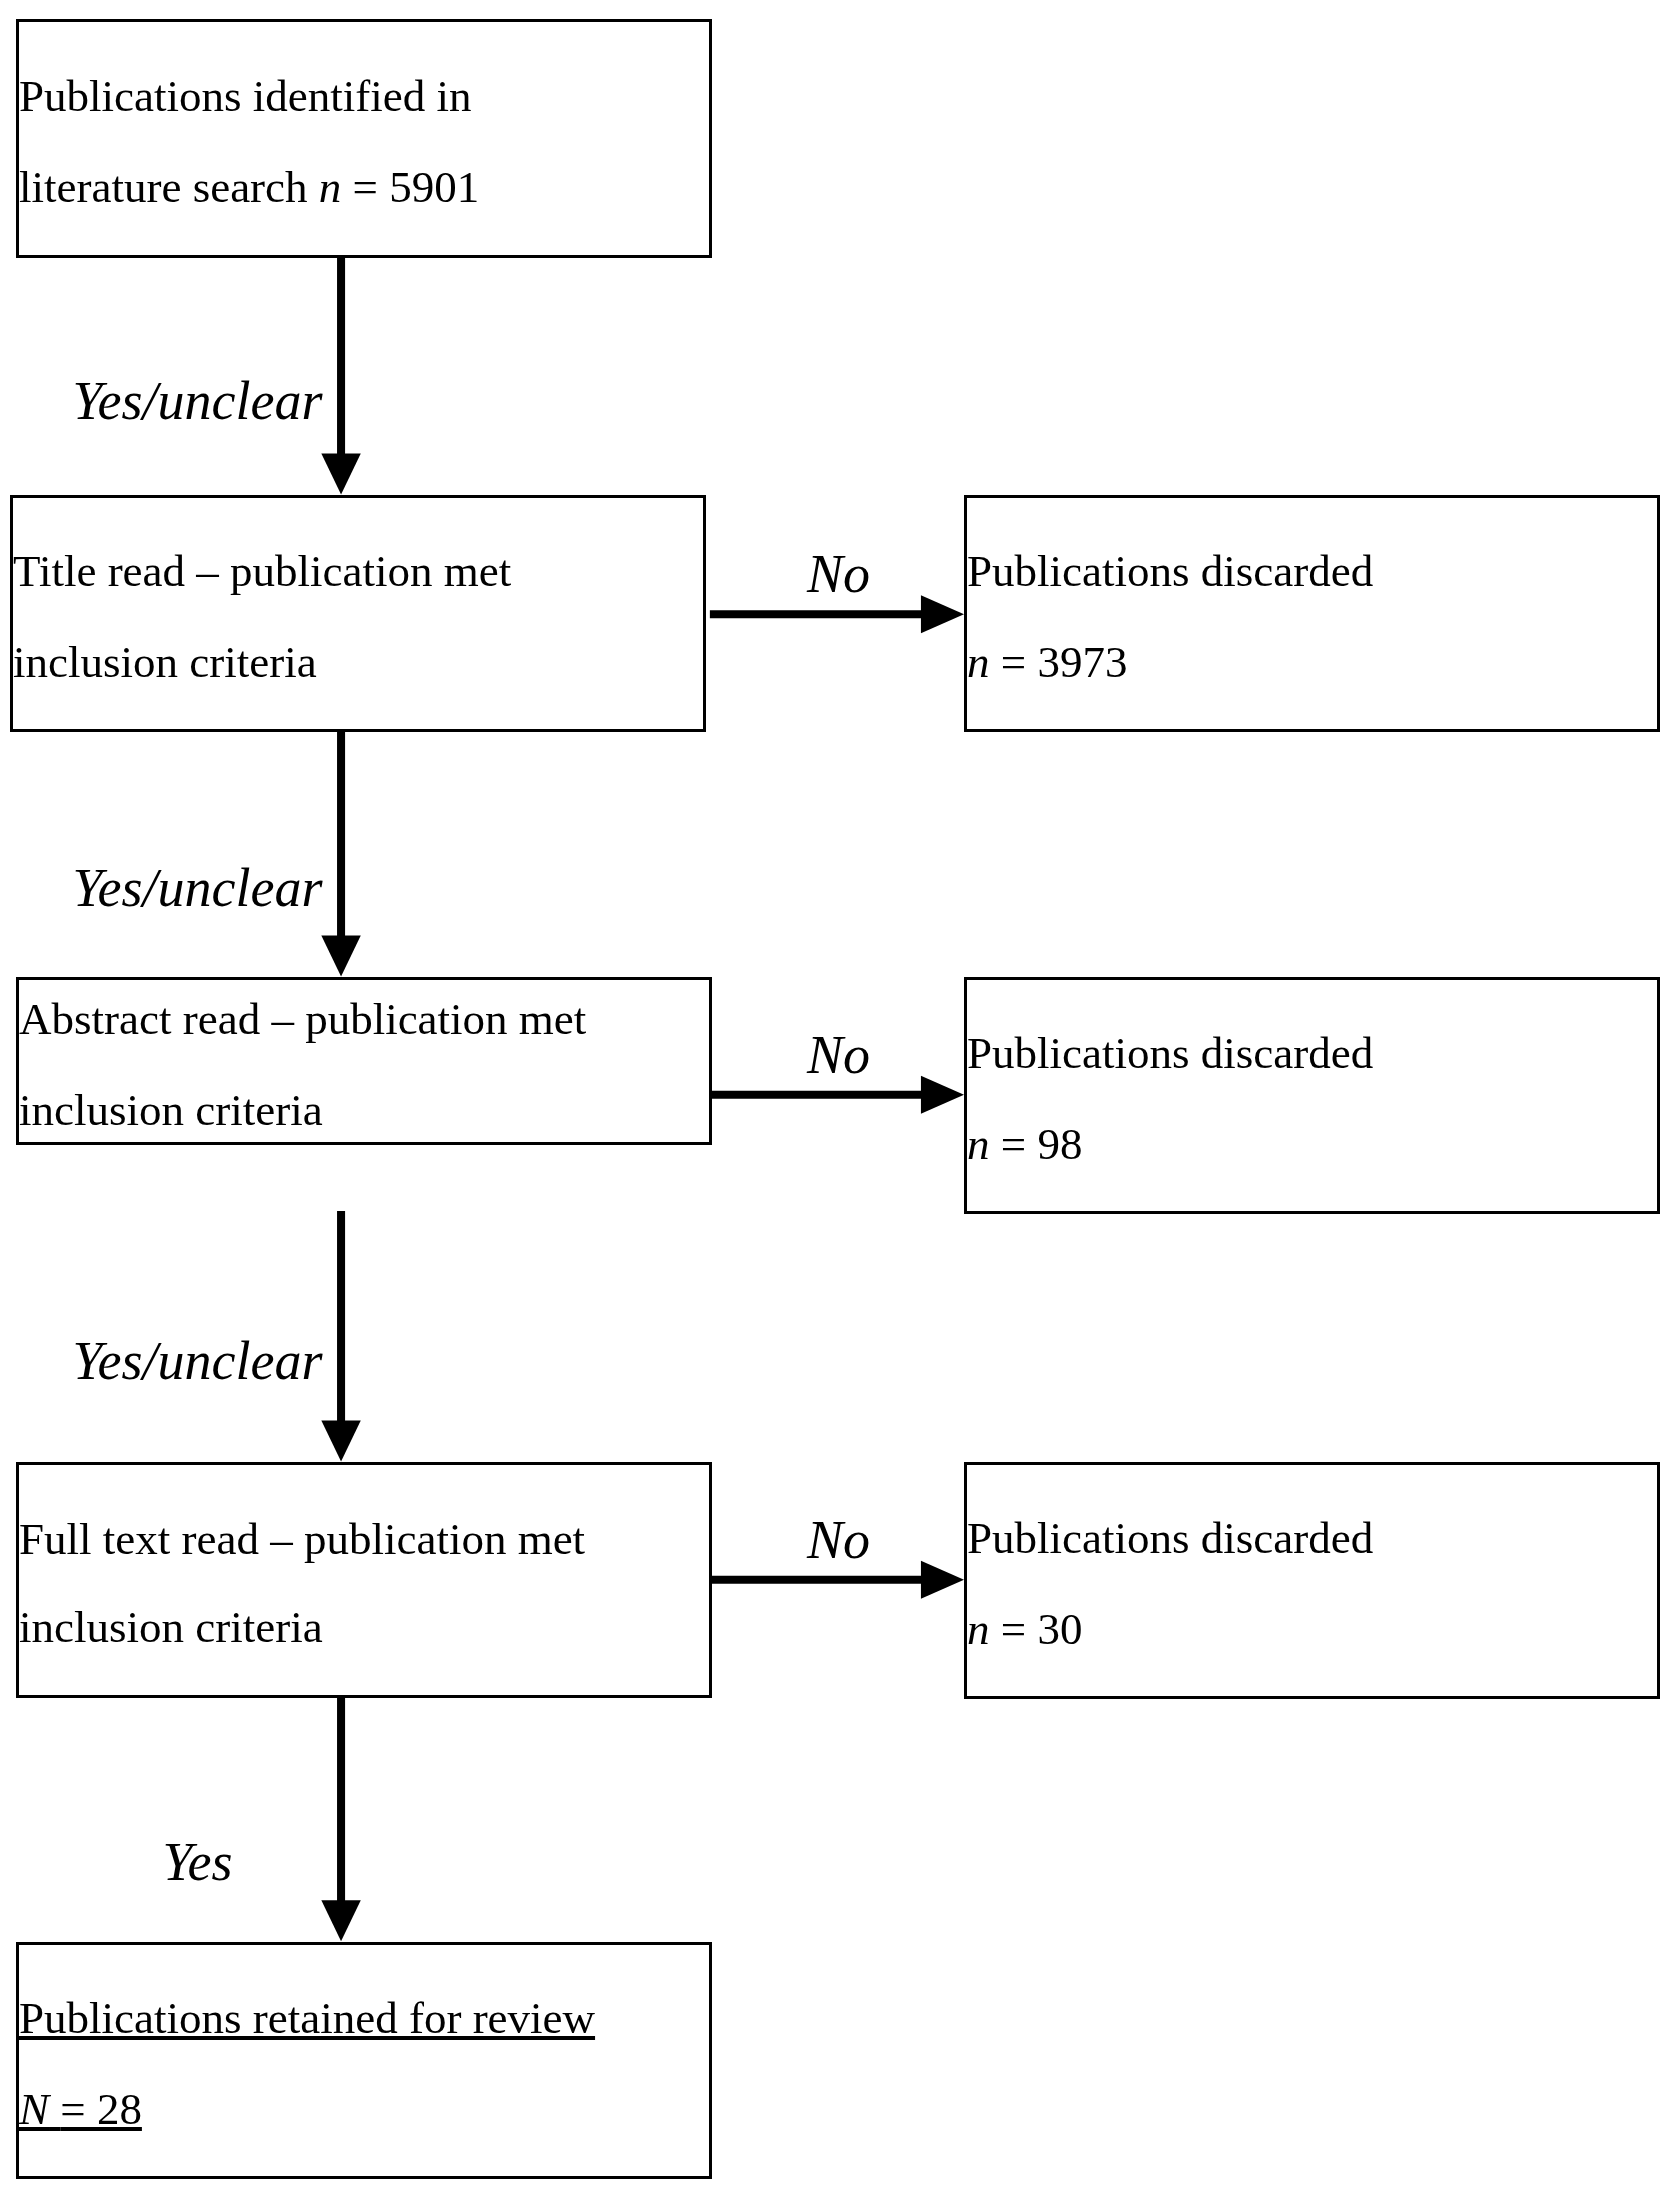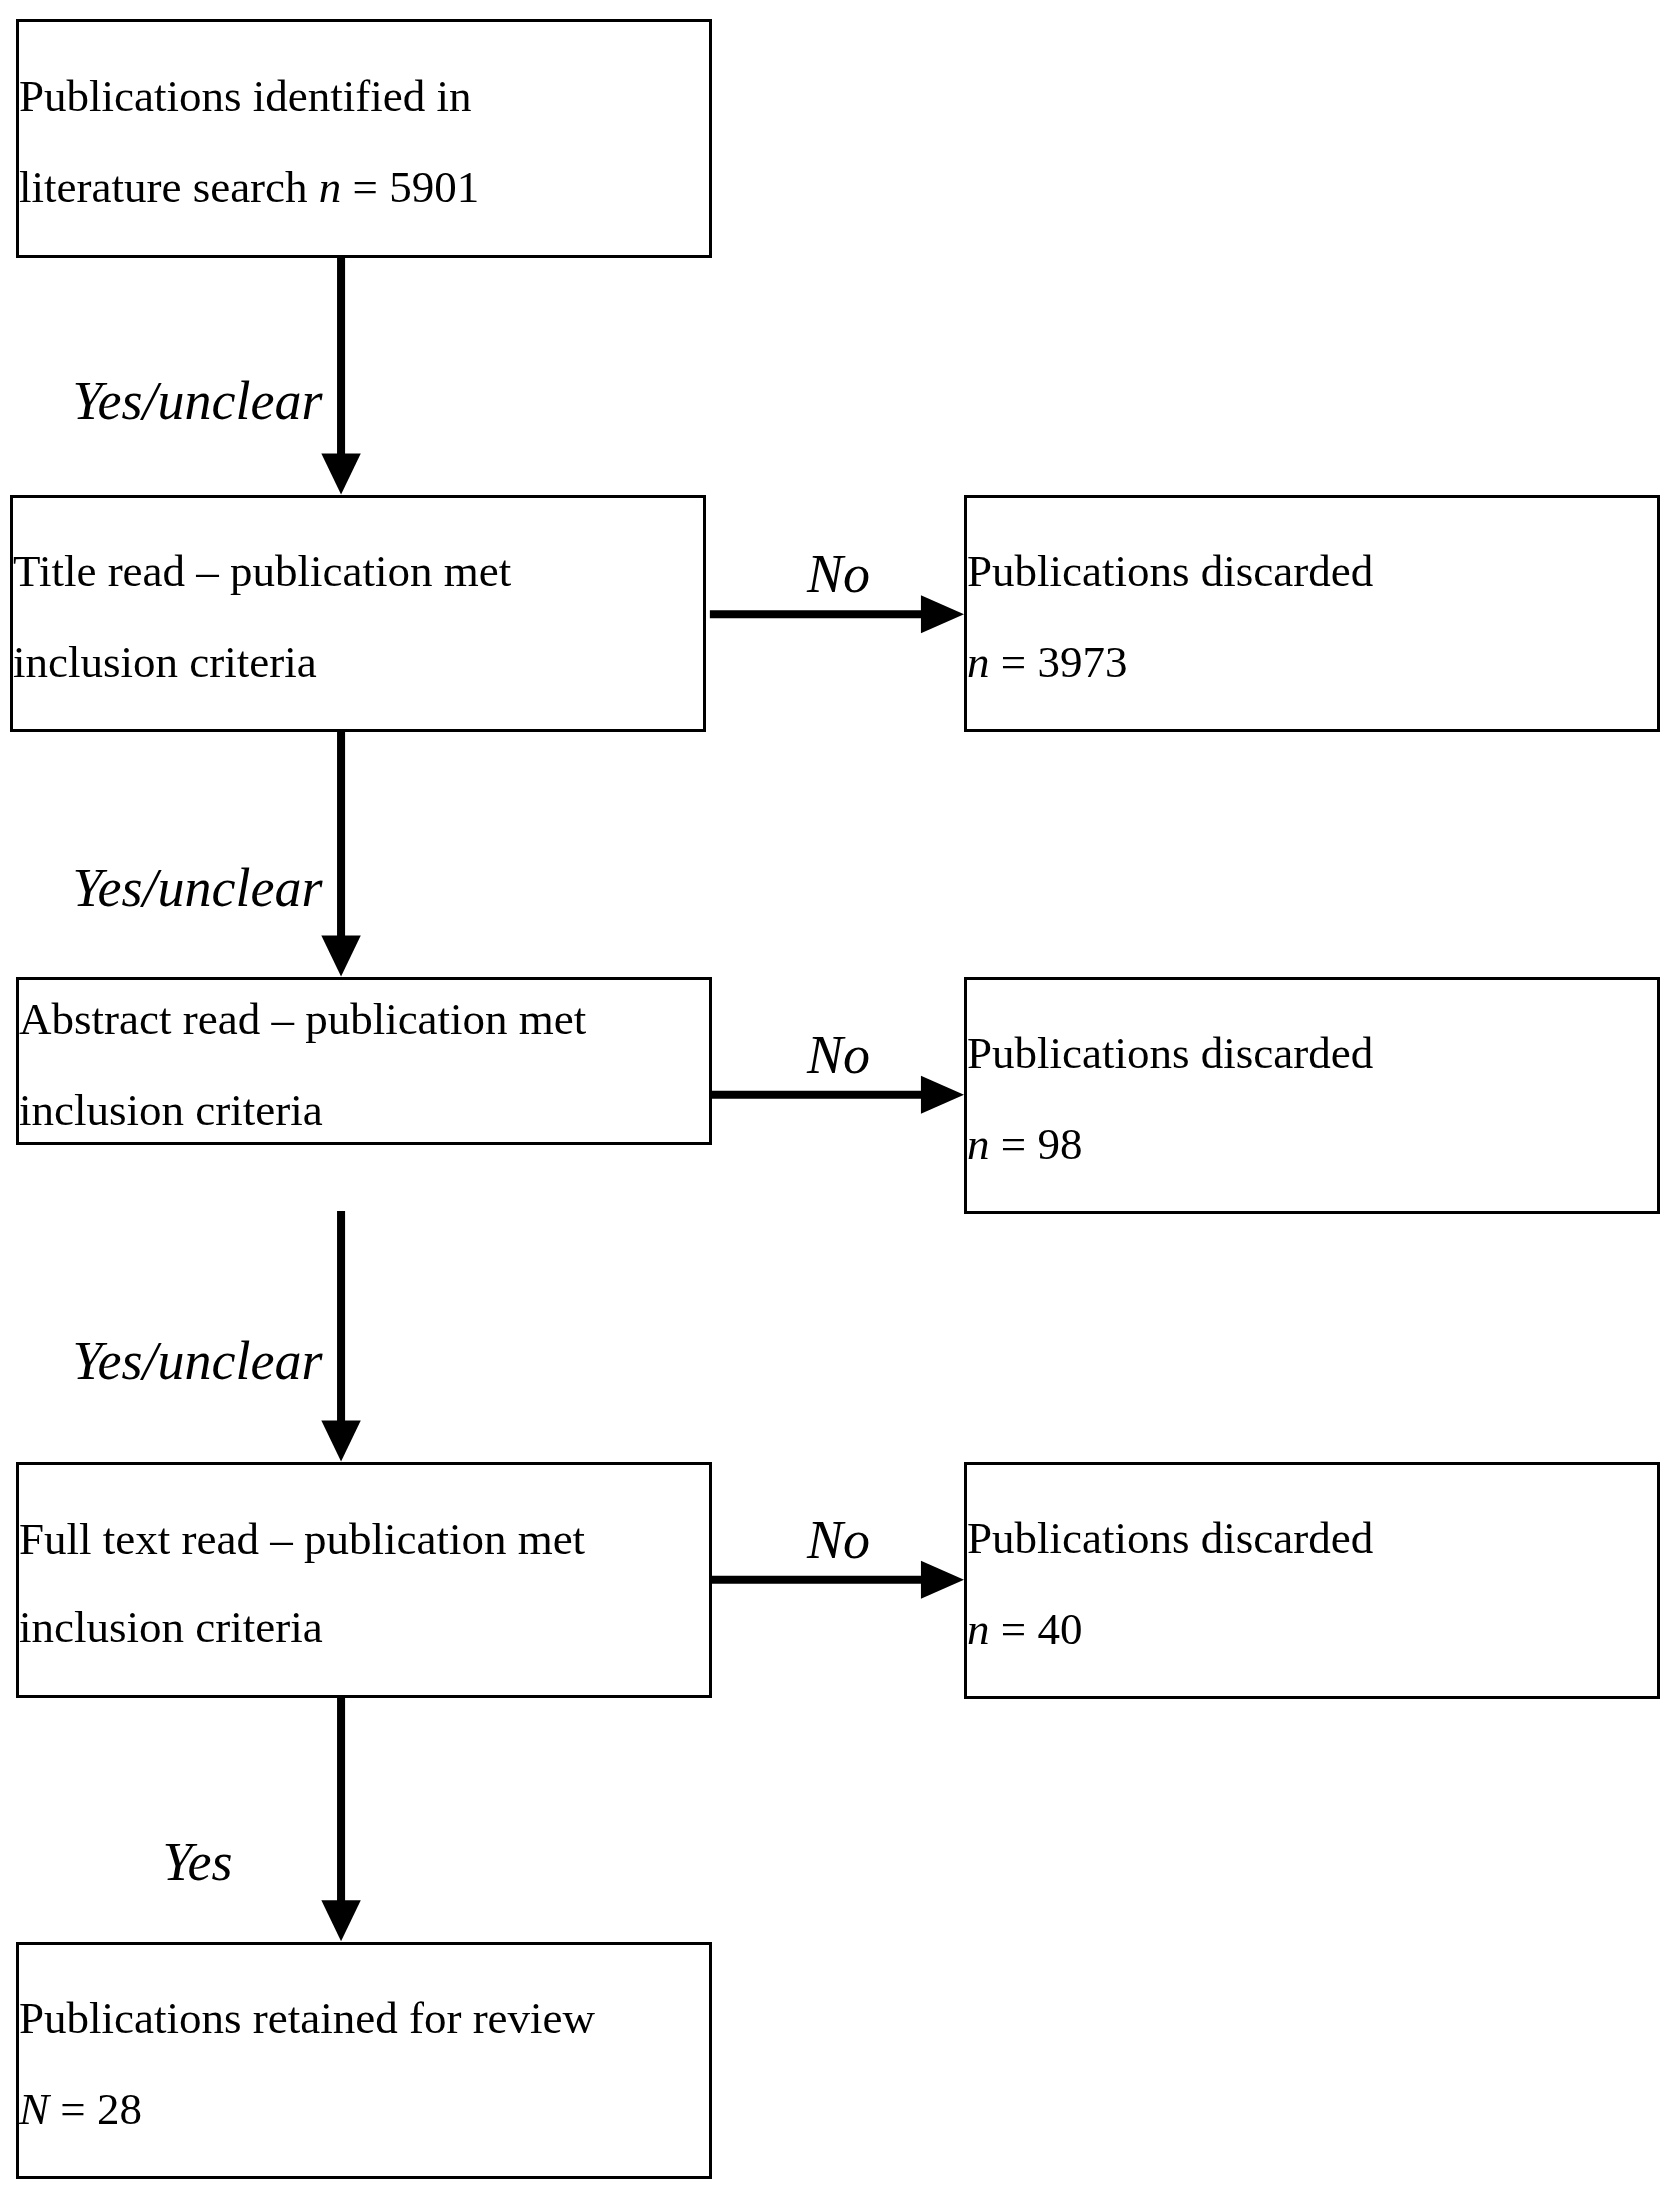--- a/index.html
+++ b/index.html
@@ -55,21 +55,21 @@
     color: #000000;
   }
   
   #b1 { left: 16px;   top: 19px;   width: 696px; height: 239px; }
   #b2 { left: 10px;   top: 495px;  width: 696px; height: 237px; }
   #r1 { left: 964px; top: 495px;  width: 696px; height: 237px; }
   #b3 { left: 16px;   top: 977px; width: 696px; height: 168px; }
   #r2 { left: 964px; top: 977px; width: 696px; height: 237px; }
   #b4 { left: 16px;   top: 1462px; width: 696px; height: 236px; gap: 43px; }
   #r3 { left: 964px; top: 1462px; width: 696px; height: 237px; }
-  #b5 { left: 16px;   top: 1942px; width: 696px; height: 237px; }
+  #b5 { left: 16px;   top: 1942px; width: 696px; height: 237px; text-decoration: underline; }
   
   #el1 { left: 44px;   top: 369px;  width: 307px; }
   #el2 { left: 44px;   top: 856px; width: 307px; }
   #el3 { left: 44px;   top: 1329px; width: 307px; }
   #el4 { left: 44px;   top: 1830px; width: 307px; }
   #no1 { left: 789px; top: 542px;  width: 99px; }
   #no2 { left: 789px; top: 1023px; width: 99px; }
   #no3 { left: 789px; top: 1508px; width: 99px; }
 </style>
 </head>
@@ -154,21 +154,21 @@
 
   <div class="box" id="b4">
     <div class="line">Full text read – publication met</div>
     <div class="line">inclusion criteria</div>
   </div>
 
   <div class="box" id="r3">
     <div class="line">Publications discarded</div>
     <div class="line">
       <span class="stat-var">n</span>
-      <span>= 40</span>
+      <span>= 30</span>
     </div>
   </div>
 
   <div class="box" id="b5">
     <div class="line">Publications retained for review</div>
     <div class="line">
       <span class="stat-var">N</span>
       <span>= 28</span>
     </div>
   </div>

